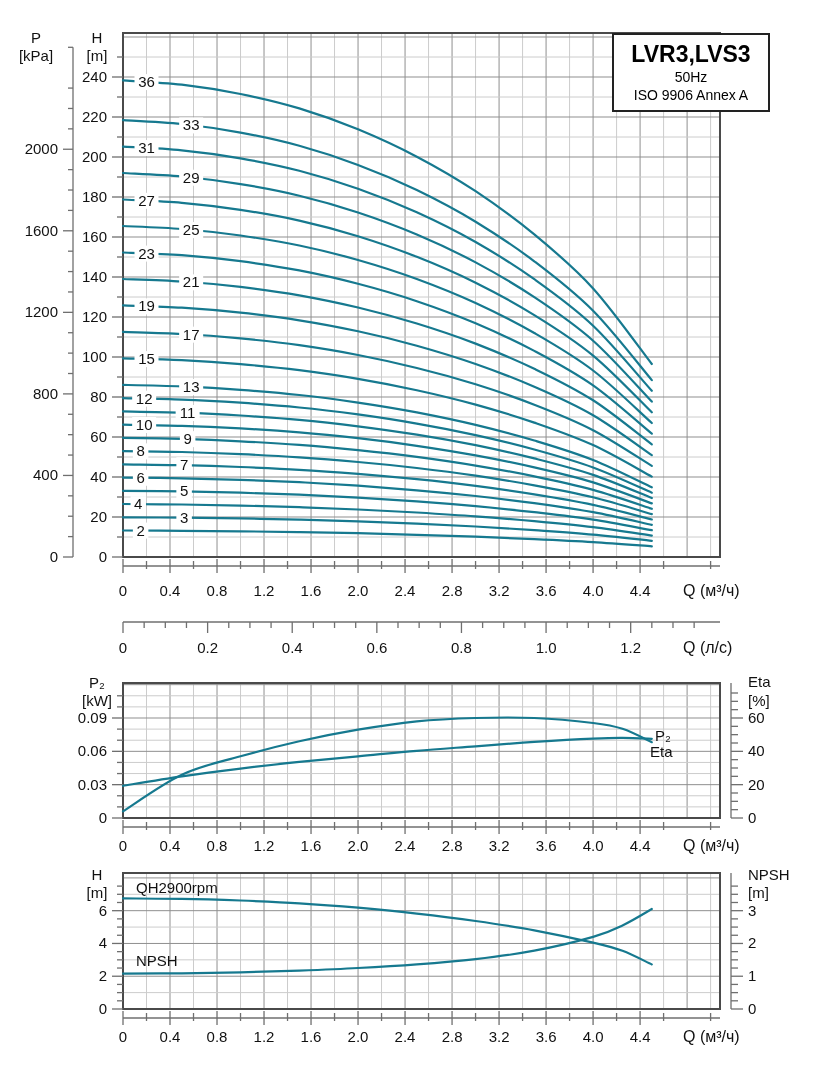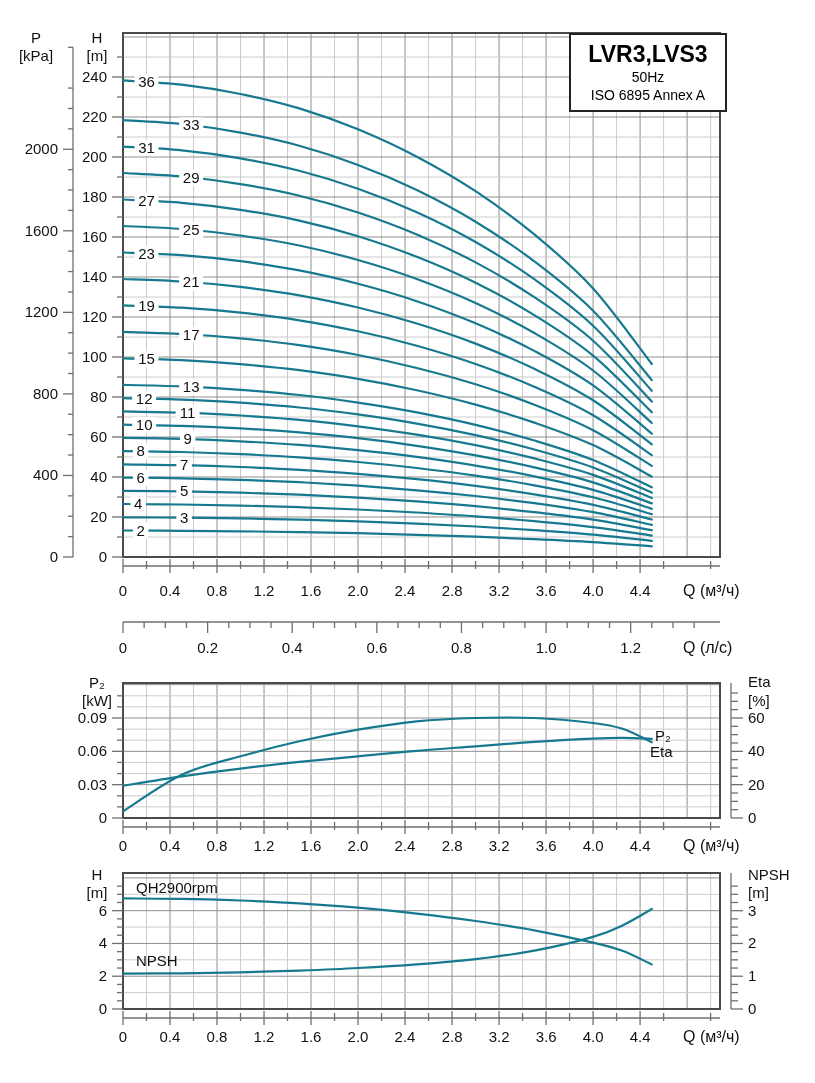--- a/index.html
+++ b/index.html
@@ -1,19 +1,19 @@
 <!DOCTYPE html>
 <html><head>
 <meta charset="utf-8">
 <style>
   html,body{margin:0;padding:0;background:#ffffff;}
   .page{position:relative;width:815px;height:1083px;background:#fff;
         font-family:"Liberation Sans", sans-serif;}
   #chart-svg{position:absolute;left:0;top:0;}
-  .title-box{position:absolute;left:569px;top:33px;width:158px;height:79px;
+  .title-box{position:absolute;left:612px;top:33px;width:158px;height:79px;
              background:#fff;border:2px solid #222;box-sizing:border-box;
              text-align:center;z-index:5;}
   .title-box .t1{font-size:23px;font-weight:bold;letter-spacing:0px;margin-top:6px;color:#000;}
   .title-box .t2{font-size:14px;margin-top:1px;color:#000;}
   .title-box .t3{font-size:14px;margin-top:2px;color:#000;}
   text{font-family:"Liberation Sans", sans-serif;}
 </style>
 </head>
 <body>
 
@@ -572,15 +572,15 @@
           <path d="M123.0,898.4C132.8,898.5,162.2,898.5,181.8,898.9C201.3,899.2,220.9,899.8,240.5,900.5C260.1,901.3,279.7,902.1,299.3,903.3C318.9,904.5,338.5,906.0,358.0,907.7C377.6,909.5,397.2,911.4,416.8,913.6C436.4,915.8,456.0,918.2,475.6,921.0C495.1,923.8,514.7,926.7,534.3,930.3C553.9,934.0,578.4,939.2,593.1,942.6C607.8,946.1,612.7,947.2,622.5,950.8C632.3,954.5,646.9,962.2,651.8,964.4" fill="none" stroke="#16798f" stroke-width="2.2" stroke-linecap="round"></path>
           <path d="M123.0,973.6C132.8,973.6,162.2,973.5,181.8,973.3C201.3,973.1,220.9,972.7,240.5,972.3C260.1,971.9,279.7,971.4,299.3,970.7C318.9,969.9,338.5,969.1,358.0,968.0C377.6,967.0,397.2,965.9,416.8,964.4C436.4,963.0,456.0,961.5,475.6,959.2C495.1,956.9,514.7,954.4,534.3,950.7C553.9,947.0,578.4,941.1,593.1,936.9C607.8,932.7,612.7,930.1,622.5,925.4C632.3,920.8,646.9,911.8,651.8,909.0" fill="none" stroke="#16798f" stroke-width="2.2" stroke-linecap="round"></path>
         </g>
         <text x="136" y="893" text-anchor="start" font-size="15" font-weight="normal" fill="#111111">QH2900rpm</text>
         <text x="136" y="966" text-anchor="start" font-size="15" font-weight="normal" fill="#111111">NPSH</text>
       </g>
     </svg>
   <div class="title-box">
     <div class="t1">LVR3,LVS3</div>
     <div class="t2">50Hz</div>
-    <div class="t3">ISO 6895 Annex A</div>
+    <div class="t3">ISO 9906 Annex A</div>
   </div>
 </div>
 
 </body></html>

